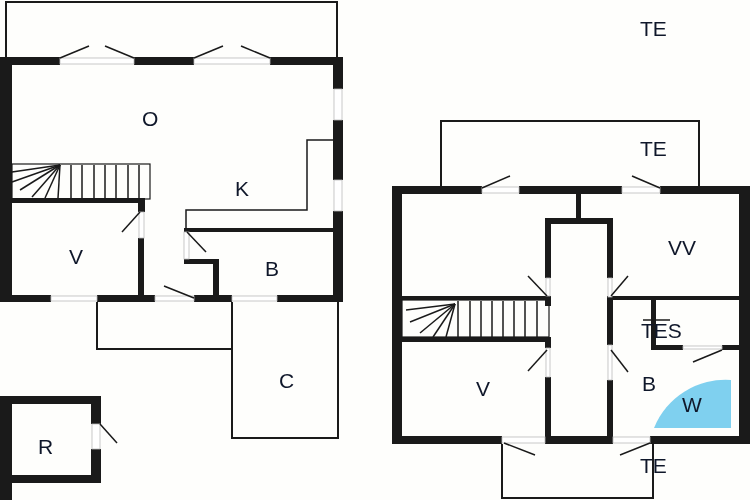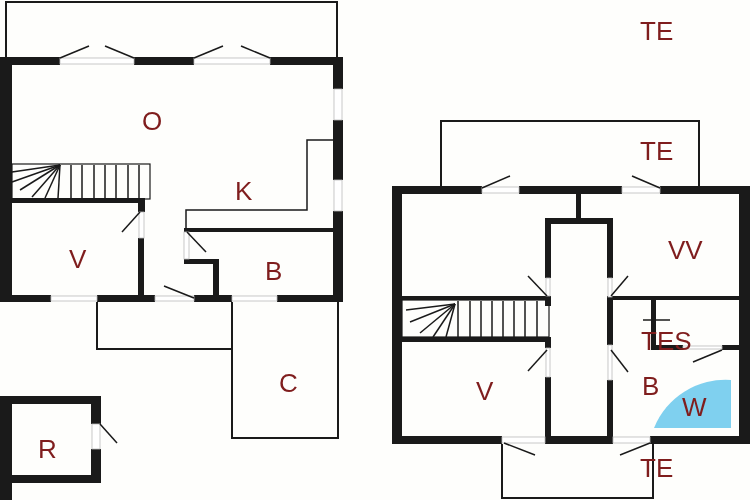--- a/index.html
+++ b/index.html
@@ -1,18 +1,18 @@
 <!DOCTYPE html>
 <html><head>
 <meta charset="utf-8">
 <style>
   html, body { margin: 0; padding: 0; background: #fefefc; }
   body { width: 750px; height: 500px; overflow: hidden; position: relative; font-family: "Liberation Sans", sans-serif; }
   svg { position: absolute; left: 0; top: 0; }
-  .room-label { position: absolute; font-family: "Liberation Sans", sans-serif; font-size: 26px; color: #7f1d1d; line-height: 1; white-space: nowrap; }
+  .room-label { position: absolute; font-family: "Liberation Sans", sans-serif; font-size: 21px; color: #0f172a; line-height: 1; white-space: nowrap; }
   .wall { fill: #1a1a1a; }
   .thin { stroke: #1a1a1a; stroke-width: 2; fill: none; }
   .door { stroke: #1a1a1a; stroke-width: 1.5; fill: none; }
   .opening { fill: #ffffff; stroke: #bbbbbb; stroke-width: 0.8; }
 </style>
 </head>
 <body>
 
 <svg width="750" height="500" viewBox="0 0 750 500">
 
@@ -197,17 +197,17 @@
 <div class="room-label" style="left:142px;top:108px;">O</div>
 <div class="room-label" style="left:235px;top:178px;">K</div>
 <div class="room-label" style="left:69px;top:246px;">V</div>
 <div class="room-label" style="left:265px;top:258px;">B</div>
 <div class="room-label" style="left:279px;top:370px;">C</div>
 <div class="room-label" style="left:38px;top:436px;">R</div>
 
 <div class="room-label" style="left:640px;top:18px;">TE</div>
 <div class="room-label" style="left:640px;top:138px;">TE</div>
 <div class="room-label" style="left:668px;top:237px;">VV</div>
-<div class="room-label" style="left:641px;top:328px;">TES</div>
+<div class="room-label" style="left:641px;top:320px;">TES</div>
 <div class="room-label" style="left:476px;top:378px;">V</div>
 <div class="room-label" style="left:642px;top:373px;">B</div>
 <div class="room-label" style="left:682px;top:394px;">W</div>
 <div class="room-label" style="left:640px;top:455px;">TE</div>
 
 </body></html>

